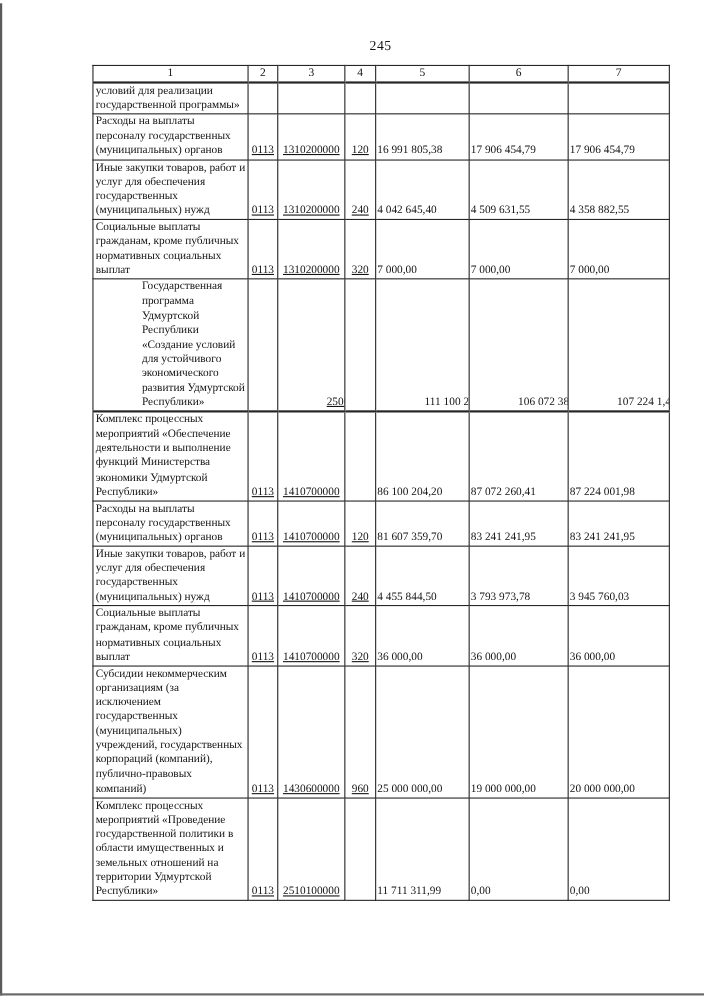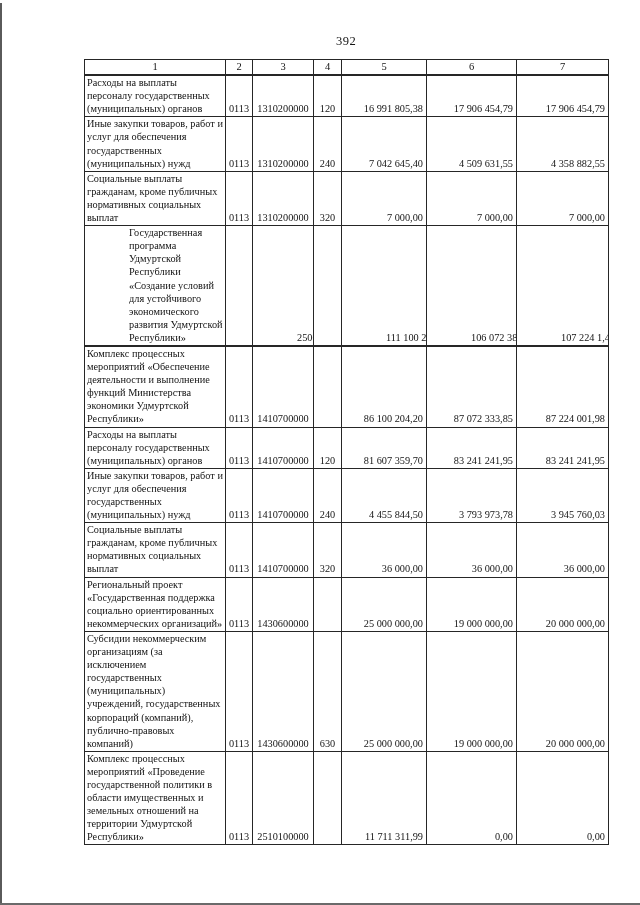--- a/index.html
+++ b/index.html
@@ -33,32 +33,32 @@
     border: 1px solid #262626;
     font-weight: normal;
     overflow: hidden;
   }
   table.budget th {
     text-align: center; padding: 0 0 1px 0; height: 15px;
     border-bottom-width: 2px;
     font-size: 10.5px;
   }
   td.c-name  { text-align: left;  vertical-align: top;    padding: 0 2px 1px 2px; }
-  td.c-code  { text-align: center; vertical-align: bottom; padding: 0 1px 1px 1px; white-space: nowrap; }
-  td.c-amt   { text-align: right; vertical-align: bottom; padding: 0 3px 1px 1px; white-space: nowrap; }
+  td.c-code  { text-align: center; vertical-align: bottom; padding: 0 1px 1px 1px; white-space: nowrap; text-decoration: underline; }
+  td.c-amt   { vertical-align: bottom; padding: 0 3px 1px 1px; white-space: nowrap; }
   tr.bold    { font-weight: bold; }
   tr.bold td { border-bottom-width: 2px; padding-left: 44px; }
 </style>
 </head>
 <body>
 
 <div class="scan-edge-left"></div>
 <div class="scan-edge-bottom"></div>
 
-<div class="page-number">392</div>
+<div class="page-number">245</div>
 
 <table class="budget">
   <colgroup>
     <col style="width:141px">
     <col style="width:27px">
     <col style="width:61px">
     <col style="width:28px">
     <col style="width:85px">
     <col style="width:90px">
     <col style="width:92px">
@@ -69,34 +69,43 @@
       <th>2</th>
       <th>3</th>
       <th>4</th>
       <th>5</th>
       <th>6</th>
       <th>7</th>
     </tr>
   </thead>
   <tbody id="table-body">
       <tr>
+    <td class="c-name">условий для реализации государственной программы»</td>
+    <td class="c-code"></td>
+    <td class="c-code"></td>
+    <td class="c-code"></td>
+    <td class="c-amt"></td>
+    <td class="c-amt"></td>
+    <td class="c-amt"></td>
+  </tr>
+      <tr>
     <td class="c-name">Расходы на выплаты персоналу государственных (муниципальных) органов</td>
     <td class="c-code">0113</td>
     <td class="c-code">1310200000</td>
     <td class="c-code">120</td>
     <td class="c-amt">16 991 805,38</td>
     <td class="c-amt">17 906 454,79</td>
     <td class="c-amt">17 906 454,79</td>
   </tr>
       <tr>
     <td class="c-name">Иные закупки товаров, работ и услуг для обеспечения государственных (муниципальных) нужд</td>
     <td class="c-code">0113</td>
     <td class="c-code">1310200000</td>
     <td class="c-code">240</td>
-    <td class="c-amt">7 042 645,40</td>
+    <td class="c-amt">4 042 645,40</td>
     <td class="c-amt">4 509 631,55</td>
     <td class="c-amt">4 358 882,55</td>
   </tr>
       <tr>
     <td class="c-name">Социальные выплаты гражданам, кроме публичных нормативных социальных выплат</td>
     <td class="c-code">0113</td>
     <td class="c-code">1310200000</td>
     <td class="c-code">320</td>
     <td class="c-amt">7 000,00</td>
     <td class="c-amt">7 000,00</td>
@@ -110,21 +119,21 @@
     <td class="c-amt">111 100 204,20</td>
     <td class="c-amt">106 072 384,31</td>
     <td class="c-amt">107 224 1,42</td>
   </tr>
       <tr>
     <td class="c-name">Комплекс процессных мероприятий «Обеспечение деятельности и выполнение функций Министерства экономики Удмуртской Республики»</td>
     <td class="c-code">0113</td>
     <td class="c-code">1410700000</td>
     <td class="c-code"></td>
     <td class="c-amt">86 100 204,20</td>
-    <td class="c-amt">87 072 333,85</td>
+    <td class="c-amt">87 072 260,41</td>
     <td class="c-amt">87 224 001,98</td>
   </tr>
       <tr>
     <td class="c-name">Расходы на выплаты персоналу государственных (муниципальных) органов</td>
     <td class="c-code">0113</td>
     <td class="c-code">1410700000</td>
     <td class="c-code">120</td>
     <td class="c-amt">81 607 359,70</td>
     <td class="c-amt">83 241 241,95</td>
     <td class="c-amt">83 241 241,95</td>
@@ -141,33 +150,24 @@
       <tr>
     <td class="c-name">Социальные выплаты гражданам, кроме публичных нормативных социальных выплат</td>
     <td class="c-code">0113</td>
     <td class="c-code">1410700000</td>
     <td class="c-code">320</td>
     <td class="c-amt">36 000,00</td>
     <td class="c-amt">36 000,00</td>
     <td class="c-amt">36 000,00</td>
   </tr>
       <tr>
-    <td class="c-name">Региональный проект «Государственная поддержка социально ориентированных некоммерческих организаций»</td>
-    <td class="c-code">0113</td>
-    <td class="c-code">1430600000</td>
-    <td class="c-code"></td>
-    <td class="c-amt">25 000 000,00</td>
-    <td class="c-amt">19 000 000,00</td>
-    <td class="c-amt">20 000 000,00</td>
-  </tr>
-      <tr>
     <td class="c-name">Субсидии некоммерческим организациям (за исключением государственных (муниципальных) учреждений, государственных корпораций (компаний), публично-правовых компаний)</td>
     <td class="c-code">0113</td>
     <td class="c-code">1430600000</td>
-    <td class="c-code">630</td>
+    <td class="c-code">960</td>
     <td class="c-amt">25 000 000,00</td>
     <td class="c-amt">19 000 000,00</td>
     <td class="c-amt">20 000 000,00</td>
   </tr>
       <tr>
     <td class="c-name">Комплекс процессных мероприятий «Проведение государственной политики в области имущественных и земельных отношений на территории Удмуртской Республики»</td>
     <td class="c-code">0113</td>
     <td class="c-code">2510100000</td>
     <td class="c-code"></td>
     <td class="c-amt">11 711 311,99</td>

